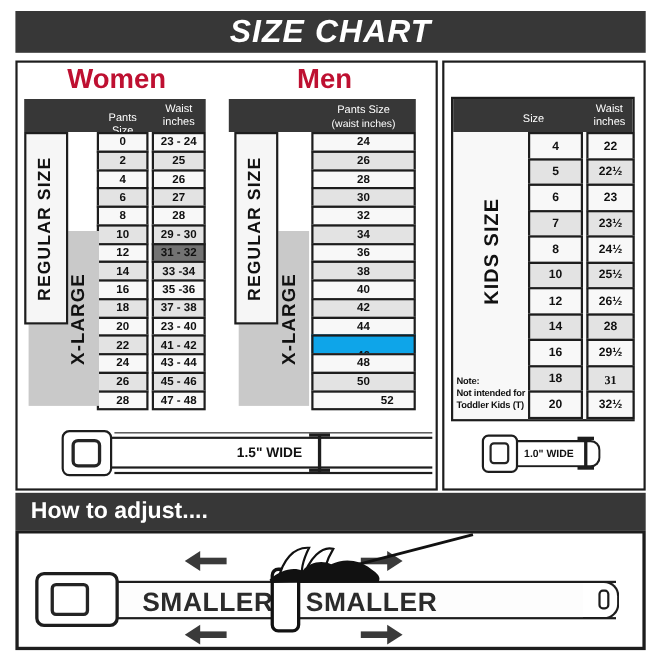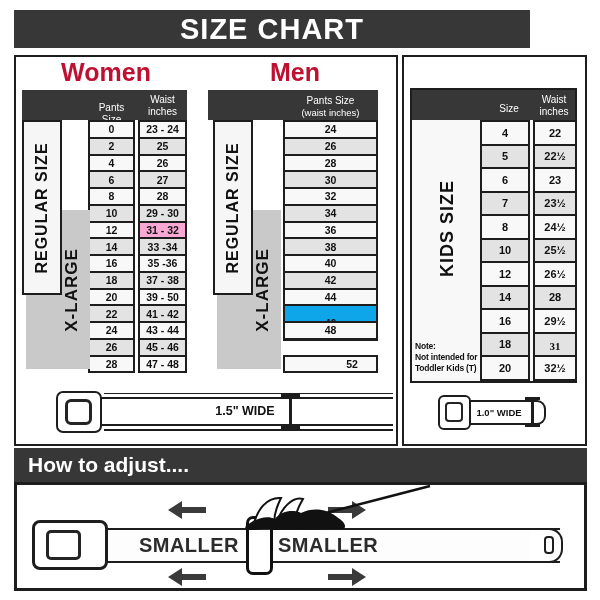--- a/index.html
+++ b/index.html
@@ -1,22 +1,22 @@
 <!DOCTYPE html>
 <html><head>
 <meta charset="utf-8">
 <style>
   * { box-sizing: border-box; margin: 0; padding: 0; }
   body { margin: 0; background: #fff; font-family: "Liberation Sans", sans-serif; }
   #page { position: relative; width: 600px; height: 600px; background: #fff; overflow: hidden; }
 
   .darkbar { position: absolute; background: #373737; }
-  .title-bar { left: 14px; top: 10px; width: 516px; height: 38px;
+  .title-bar { left: 14px; top: 10px; width: 573px; height: 38px;
     display: flex; align-items: center; justify-content: center;
-    color: #fff; font-weight: bold; font-size: 29px; letter-spacing: 1px; }
+    color: #fff; font-weight: bold; font-size: 29px; letter-spacing: 1px; font-style: italic; }
 
   .panel { position: absolute; border: 2px solid #1d1d1d; background: #fff; }
   .panel-left  { left: 14px;  top: 55px; width: 384px; height: 391px; }
   .panel-right { left: 402px; top: 55px; width: 185px; height: 391px; }
 
   .heading { position: absolute; top: 58px; color: #BE1031; font-weight: bold;
     font-size: 25px; text-align: center; }
 
   .thead { position: absolute; background: #373737; }
   .thead-txt { position: absolute; color: #fff; font-size: 10px; text-align: center;
@@ -50,21 +50,21 @@
   .ibeam-h { position: absolute; background: #1d1d1d; }
 
   
   .adjust-bar { left: 14px; top: 448px; width: 573px; height: 34px;
     display: flex; align-items: center; padding-left: 14px;
     color: #fff; font-weight: bold; font-size: 21px; }
   .adjust-box { position: absolute; left: 14px; top: 482px; width: 573px; height: 109px;
     border: 3px solid #1d1d1d; background: #fff; }
   .slider { position: absolute; left: 246px; top: 516px; width: 27px; height: 59px;
     background: #fff; border: 3px solid #111; border-radius: 7px; z-index: 5; }
-  .adj-label { position: absolute; top: 534px; font-weight: bold; font-size: 20px;
+  .adj-label { position: absolute; top: 534px; font-weight: bold; font-size: 24px;
     color: #2b2b2b; text-align: center; letter-spacing: 0.5px; z-index: 4; }
   .arr { position: absolute; width: 38px; height: 18px; z-index: 4; }
   .arr .shaft { position: absolute; top: 6px; height: 6px; background: #3a3a3a; }
   .arr-l .shaft { left: 13px; right: 0; }
   .arr-r .shaft { left: 0; right: 13px; }
   .arr .head { position: absolute; top: 0; width: 0; height: 0;
     border-top: 9px solid transparent; border-bottom: 9px solid transparent; }
   .arr-l .head { left: 0; border-right: 14px solid #3a3a3a; }
   .arr-r .head { right: 0; border-left: 14px solid #3a3a3a; }
   .tip-end { position: absolute; left: 530px; top: 527.5px; width: 33px; height: 35.5px;
@@ -109,25 +109,25 @@
       <div class="cell" style="top: 217.75px; height: 18.75px; background: rgb(227, 227, 227);">26</div>
       <div class="cell" style="top: 234.5px; height: 18.75px; background: rgb(248, 248, 248);">28</div>
     </div>
   <div class="colwrap" id="w-col2" style="left:138px;top:120px;width:49px;height:253px;">
       <div class="cell" style="top: 0px; height: 18.75px; background: rgb(248, 248, 248);">23 - 24</div>
       <div class="cell" style="top: 16.75px; height: 18.75px; background: rgb(227, 227, 227);">25</div>
       <div class="cell" style="top: 33.5px; height: 18.75px; background: rgb(248, 248, 248);">26</div>
       <div class="cell" style="top: 50.25px; height: 18.75px; background: rgb(227, 227, 227);">27</div>
       <div class="cell" style="top: 67px; height: 18.75px; background: rgb(248, 248, 248);">28</div>
       <div class="cell" style="top: 83.75px; height: 18.75px; background: rgb(227, 227, 227);">29 - 30</div>
-      <div class="cell" style="top: 100.5px; height: 18.75px; background: #f9a8d4;">31 - 32</div>
+      <div class="cell" style="top: 100.5px; height: 18.75px; background: #737373;">31 - 32</div>
       <div class="cell" style="top: 117.25px; height: 18.75px; background: rgb(227, 227, 227);">33 -34</div>
       <div class="cell" style="top: 134px; height: 18.75px; background: rgb(248, 248, 248);">35 -36</div>
       <div class="cell" style="top: 150.75px; height: 18.75px; background: rgb(227, 227, 227);">37 - 38</div>
-      <div class="cell" style="top: 167.5px; height: 18.75px; background: rgb(248, 248, 248);">39 - 50</div>
+      <div class="cell" style="top: 167.5px; height: 18.75px; background: rgb(248, 248, 248);">23 - 40</div>
       <div class="cell" style="top: 184.25px; height: 18.75px; background: rgb(227, 227, 227);">41 - 42</div>
       <div class="cell" style="top: 201px; height: 18.75px; background: rgb(248, 248, 248);">43 - 44</div>
       <div class="cell" style="top: 217.75px; height: 18.75px; background: rgb(227, 227, 227);">45 - 46</div>
       <div class="cell" style="top: 234.5px; height: 18.75px; background: rgb(248, 248, 248);">47 - 48</div>
     </div>
   <div class="sidebox xlarge" style="left:26px;top:210px;width:64px;height:159px;">
     <div class="xl-zone">
       <span class="vlabel" style="font-size:17px;">X-LARGE</span>
     </div>
   </div>
@@ -147,34 +147,35 @@
       <div class="cell" style="top: 50.25px; height: 18.75px; background: rgb(227, 227, 227);">30</div>
       <div class="cell" style="top: 67px; height: 18.75px; background: rgb(248, 248, 248);">32</div>
       <div class="cell" style="top: 83.75px; height: 18.75px; background: rgb(227, 227, 227);">34</div>
       <div class="cell" style="top: 100.5px; height: 18.75px; background: rgb(248, 248, 248);">36</div>
       <div class="cell" style="top: 117.25px; height: 18.75px; background: rgb(227, 227, 227);">38</div>
       <div class="cell" style="top: 134px; height: 18.75px; background: rgb(248, 248, 248);">40</div>
       <div class="cell" style="top: 150.75px; height: 18.75px; background: rgb(227, 227, 227);">42</div>
       <div class="cell" style="top: 167.5px; height: 18.75px; background: rgb(248, 248, 248);">44</div>
       <div class="cell" style="top: 184.25px; height: 37px; background: #0ea5e9;">46</div>
       <div class="cell" style="top: 201px; height: 18.75px; background: rgb(248, 248, 248);">48</div>
+      <div class="cell" style="top: 217.75px; height: 18.75px; background: rgb(227, 227, 227);">50</div>
       <div class="cell" style="top: 234.5px; height: 18.75px; background: rgb(248, 248, 248); padding-left: 43px;">52</div>
     </div>
   <div class="sidebox xlarge" style="left:217px;top:210px;width:64px;height:159px;">
     <div class="xl-zone">
       <span class="vlabel" style="font-size:17px;">X-LARGE</span>
     </div>
   </div>
   <div class="sidebox regular" style="left:213px;top:120px;width:40px;height:175px;">
     <span class="vlabel" style="font-size:16px;">REGULAR SIZE</span>
   </div>
 
   <div style="position:absolute;left:410px;top:88px;width:167px;height:295px;border:2px solid #1d1d1d;background:#f8f8f8;"></div>
   <div class="thead" style="left:412px;top:90px;width:163px;height:30px;"></div>
-  <div class="thead-txt" style="left:484px;top:103px;width:50px;">Size</div>
+  <div class="thead-txt" style="left:460px;top:103px;width:50px;">Size</div>
   <div class="thead-txt" style="left:531px;top:94px;width:46px;">
     <span>Waist</span><br>
     <span>inches</span>
   </div>
   <div class="kids">
     <div class="colwrap" id="k-col1" style="left:480px;top:120px;width:50px;height:260px;">
         <div class="cell" style="top: 0px; height: 25.5px; background: rgb(248, 248, 248);">4</div>
         <div class="cell" style="top: 23.5px; height: 25.5px; background: rgb(227, 227, 227);">5</div>
         <div class="cell" style="top: 47px; height: 25.5px; background: rgb(248, 248, 248);">6</div>
         <div class="cell" style="top: 70.5px; height: 25.5px; background: rgb(227, 227, 227);">7</div>

